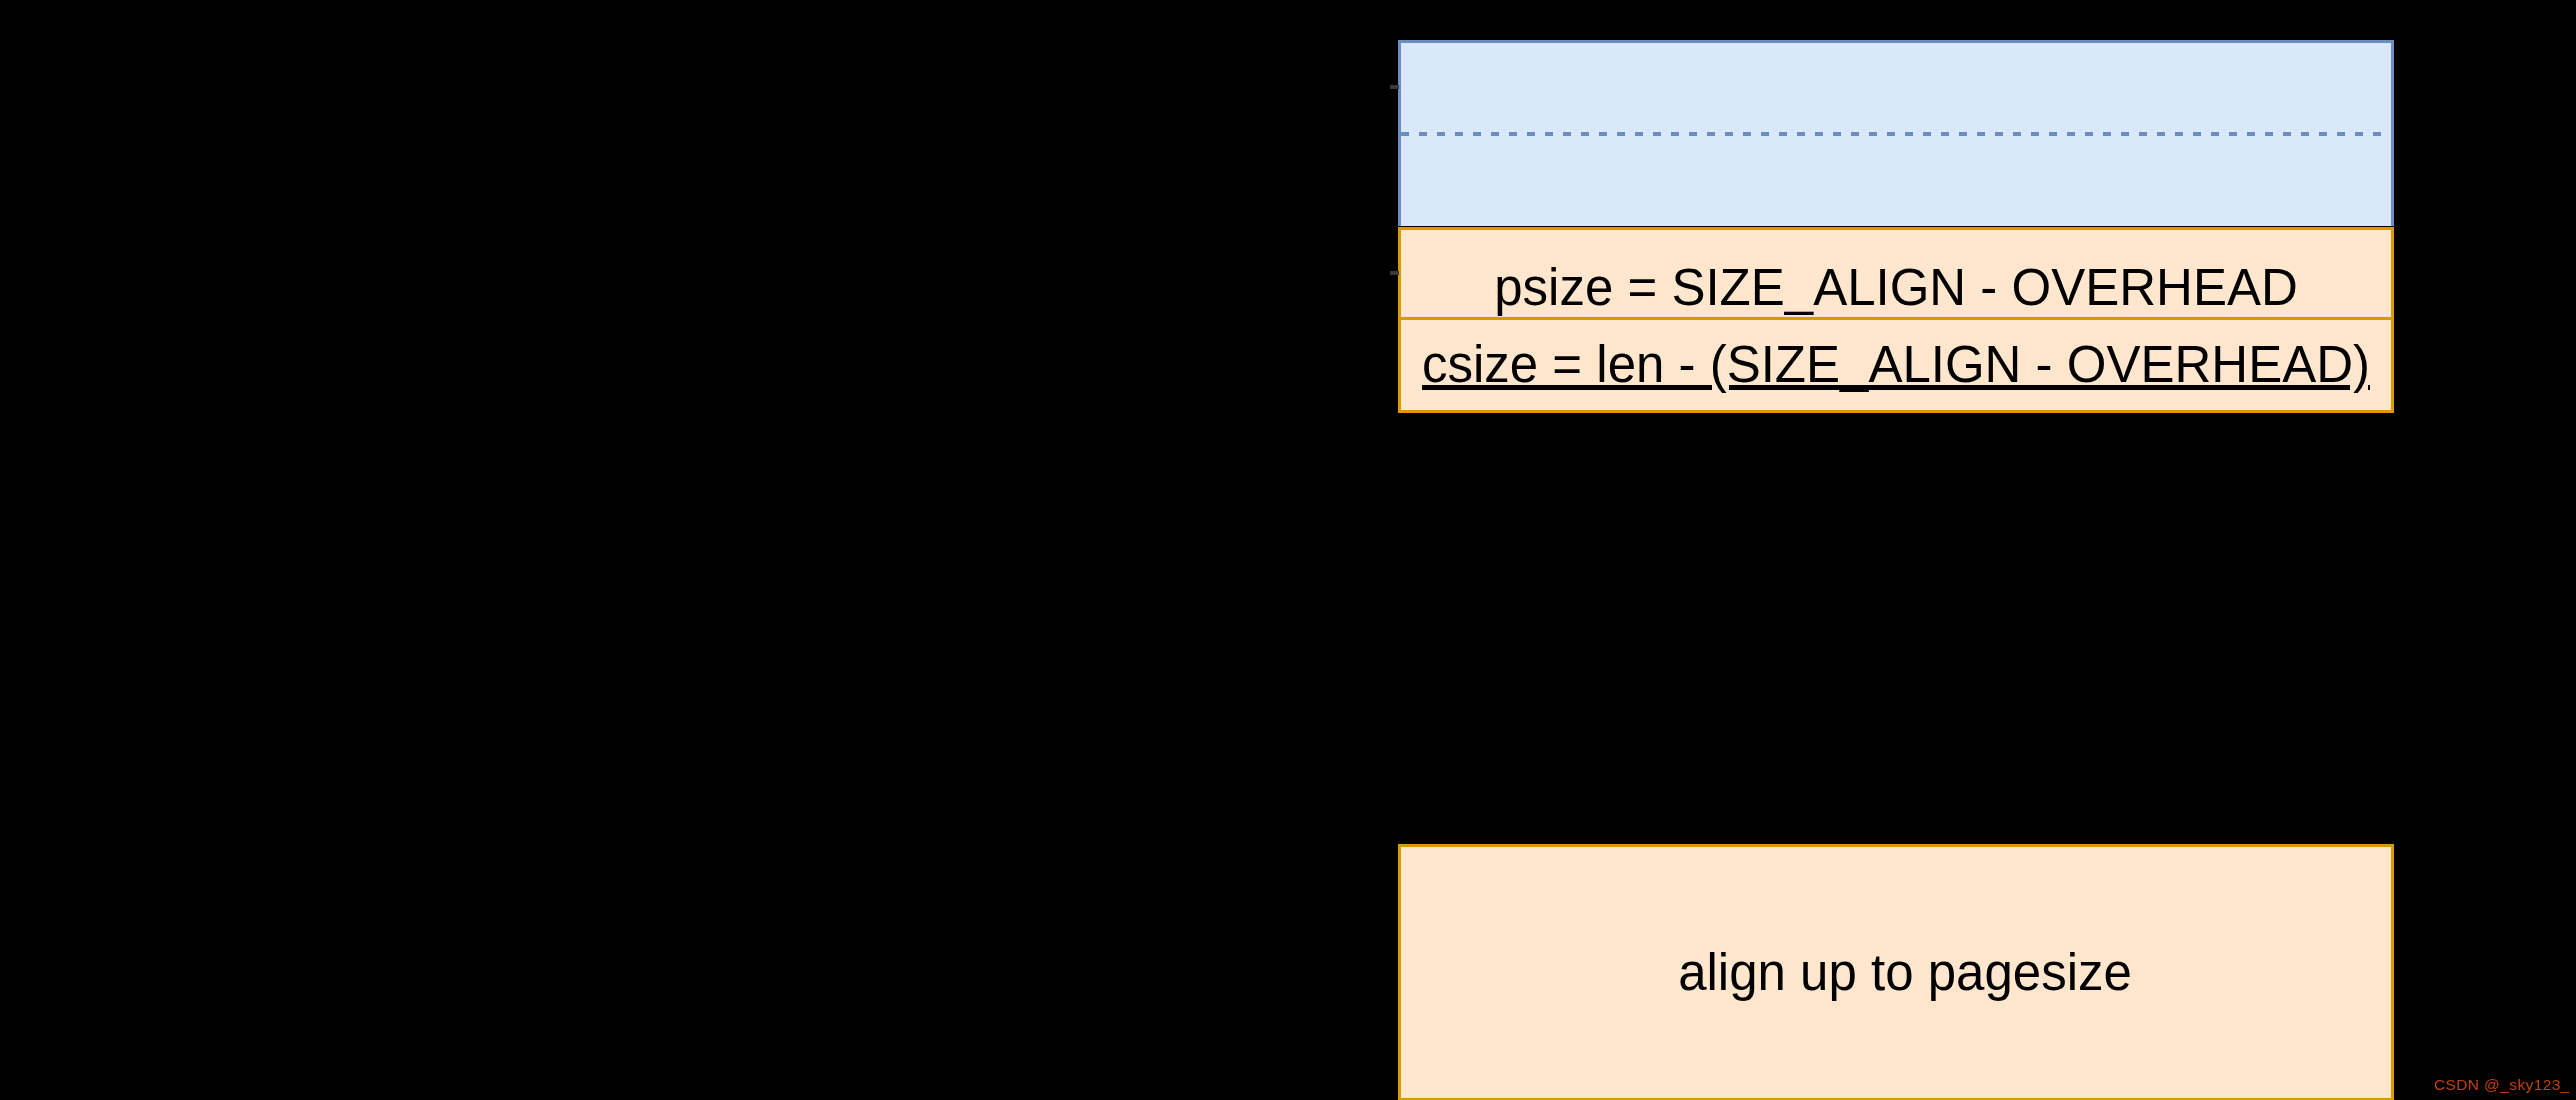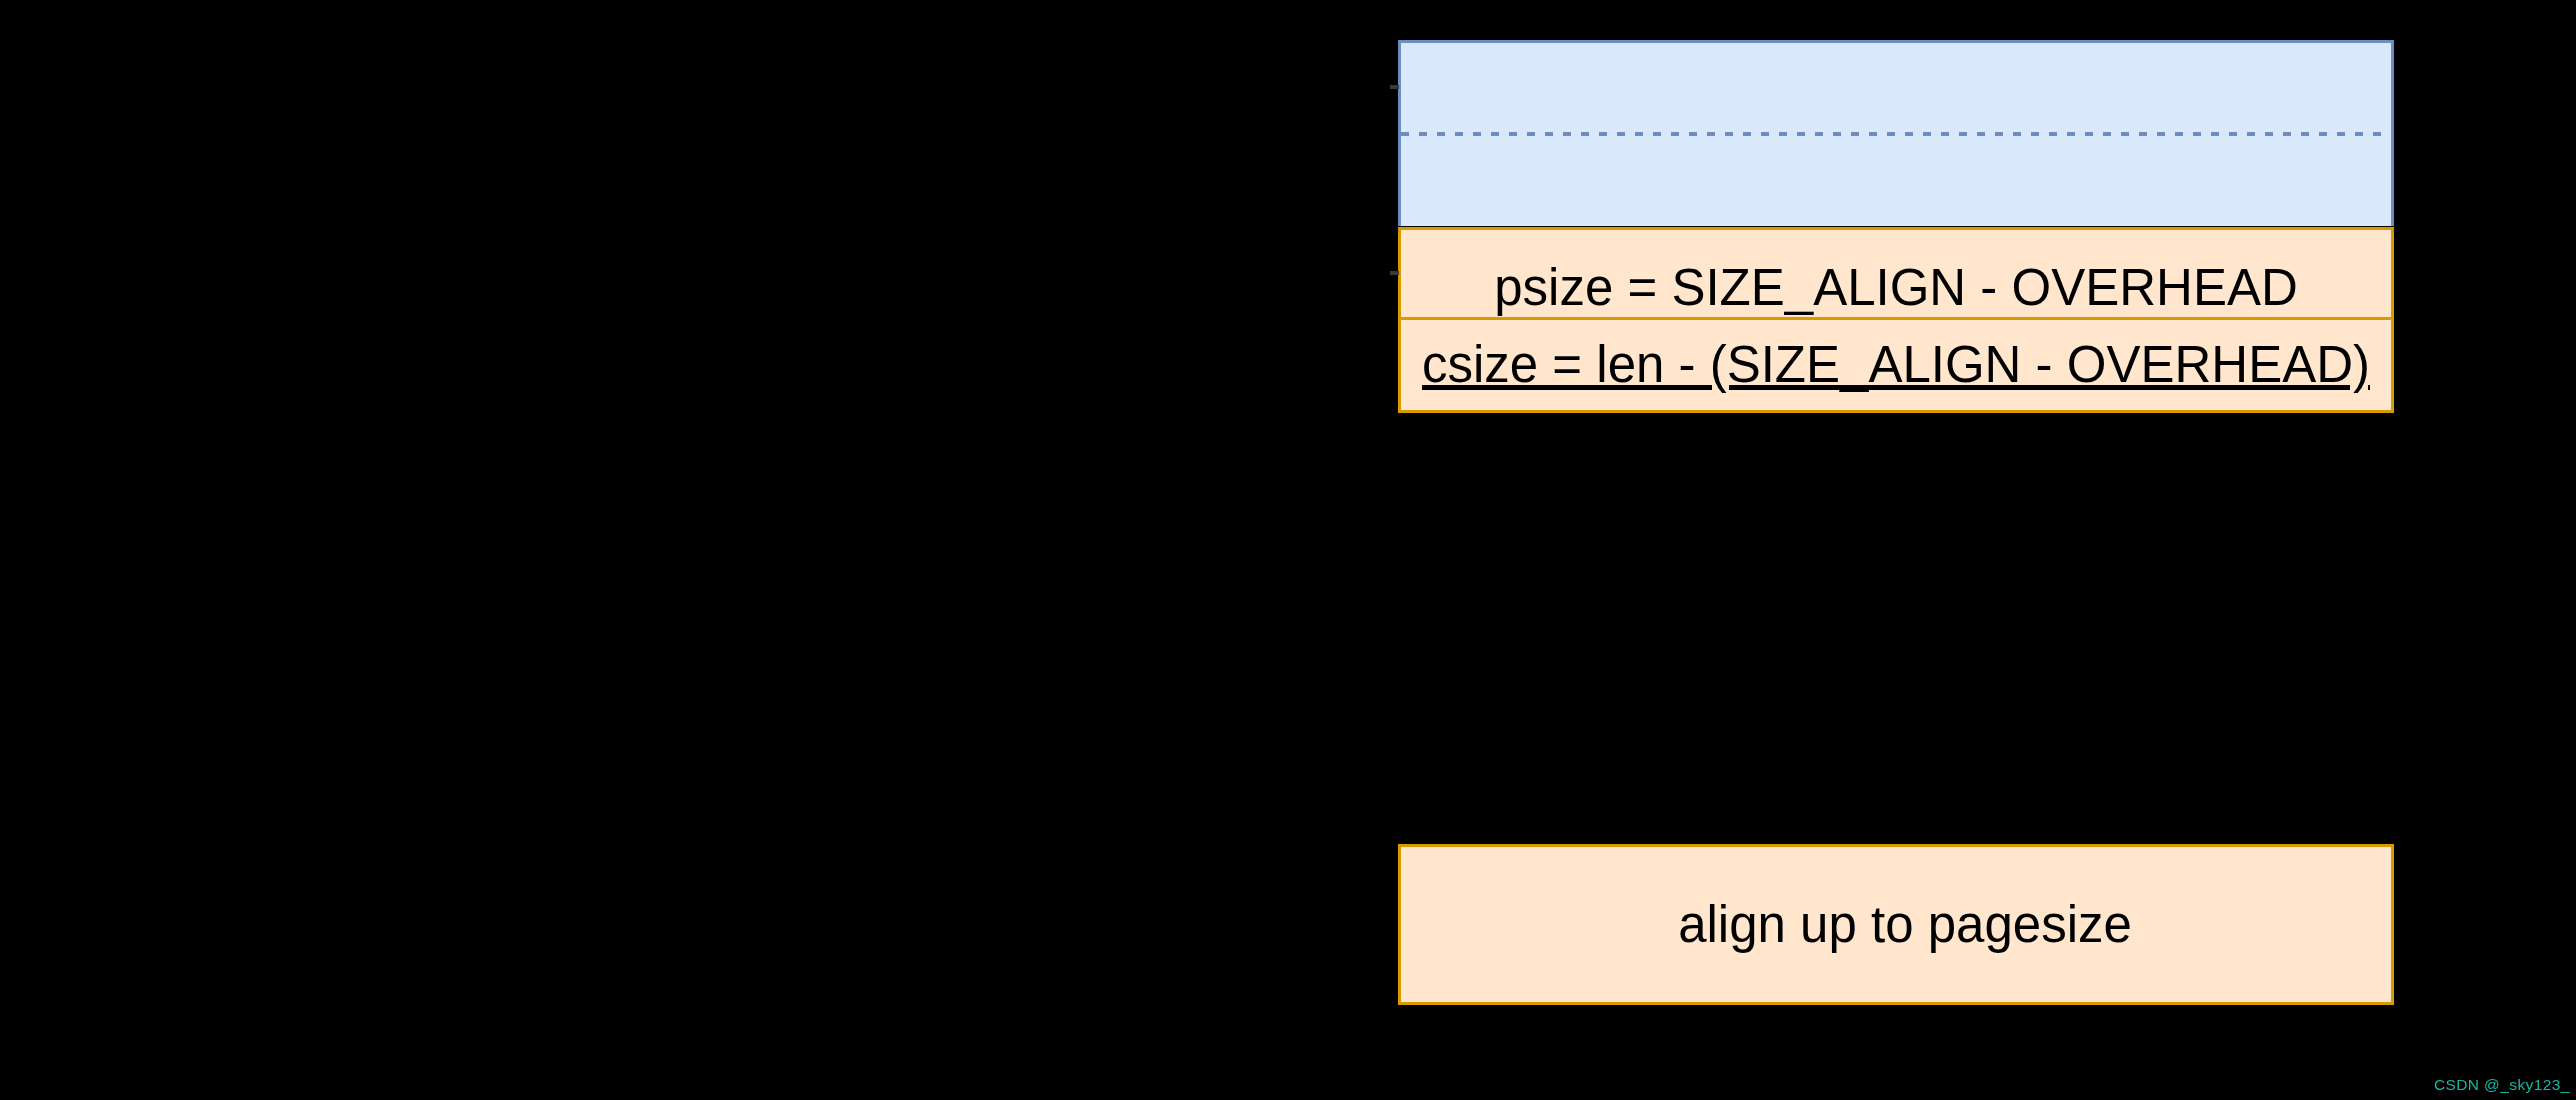--- a/index.html
+++ b/index.html
@@ -80,41 +80,41 @@
     width: 996px;
     height: 439px;
     background: var(--yellow-fill, #fff2cc);
     border: 3.9px solid var(--yellow-stroke, #d6b656);
     z-index: 4;
   }
   #align-box {
     left: 1398px;
     top: 844px;
     width: 996px;
-    height: 161px;
+    height: 257px;
     background: var(--orange-fill, #ffe6cc);
     border: 3.9px solid var(--orange-stroke, #d79b00);
     z-index: 5;
     padding-left: 18px;
   }
   .tick {
     position: absolute;
     width: 9.3px;
     height: 3.9px;
     background: #3a3a3a;
     z-index: 6;
   }
   #tick-upper { left: 1390px; top: 85px; }
   #tick-lower { left: 1390px; top: 271px; }
   #watermark {
     position: absolute;
     right: 6.2px;
     bottom: 6.2px;
     font-size: 15.5px;
-    color: #14b8a6;
+    color: #c2410c;
     letter-spacing: 0.4px;
     z-index: 10;
     margin-left: 42px;
   }
 </style>
 </head>
 <body>
 
 <div id="stage">
 

